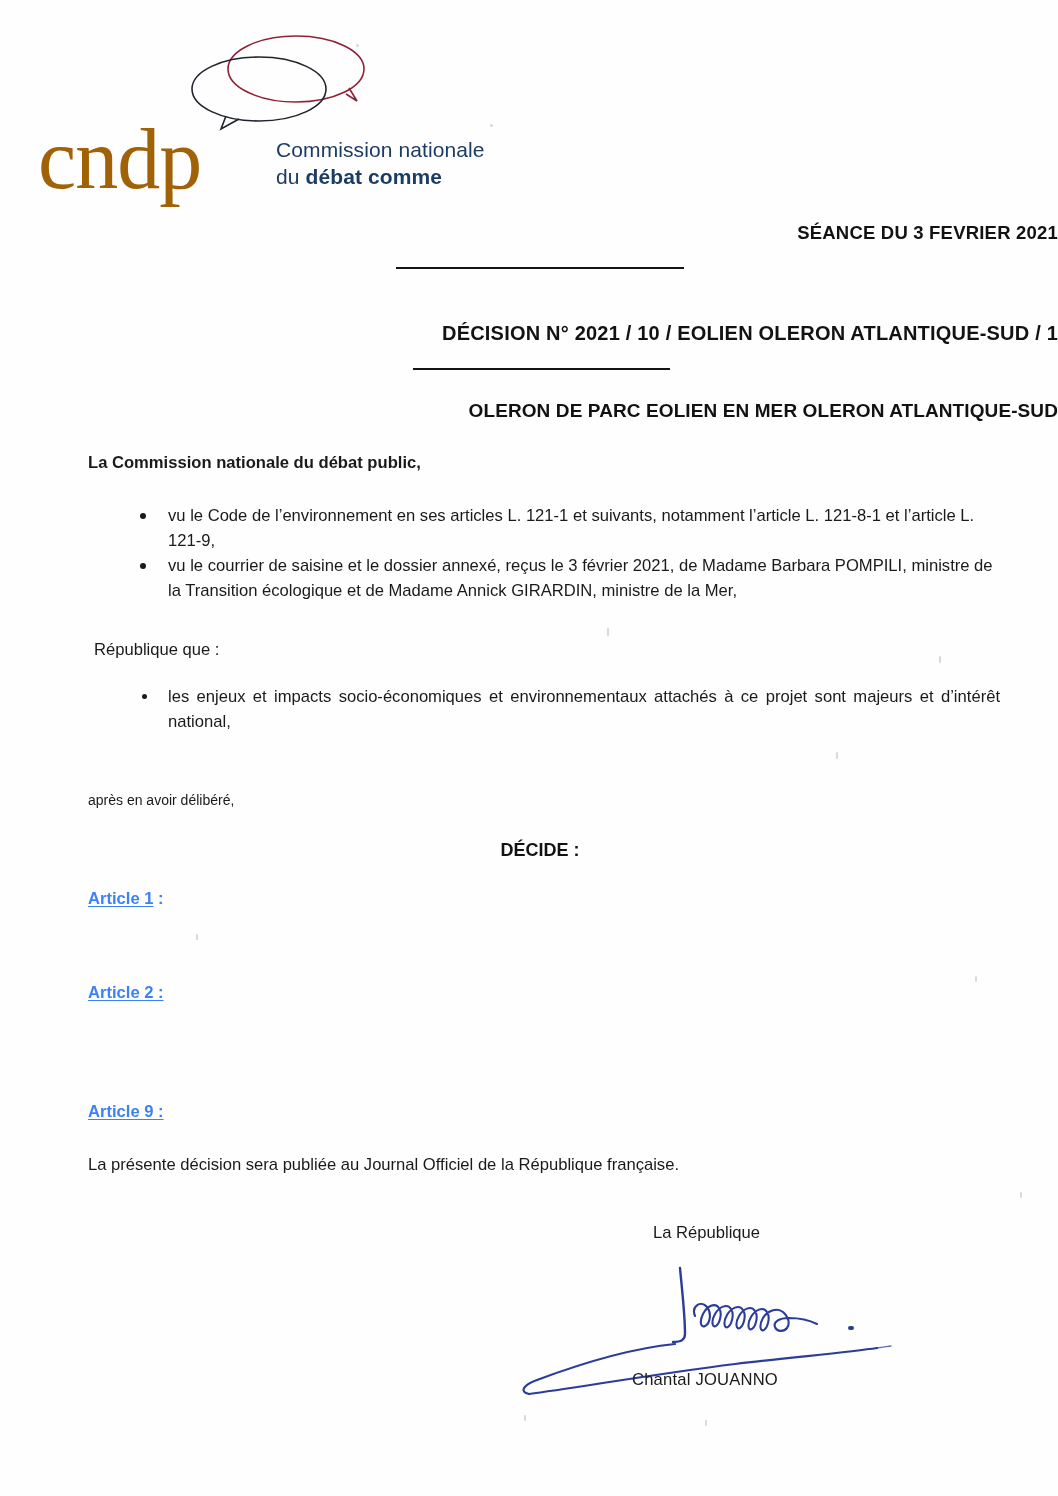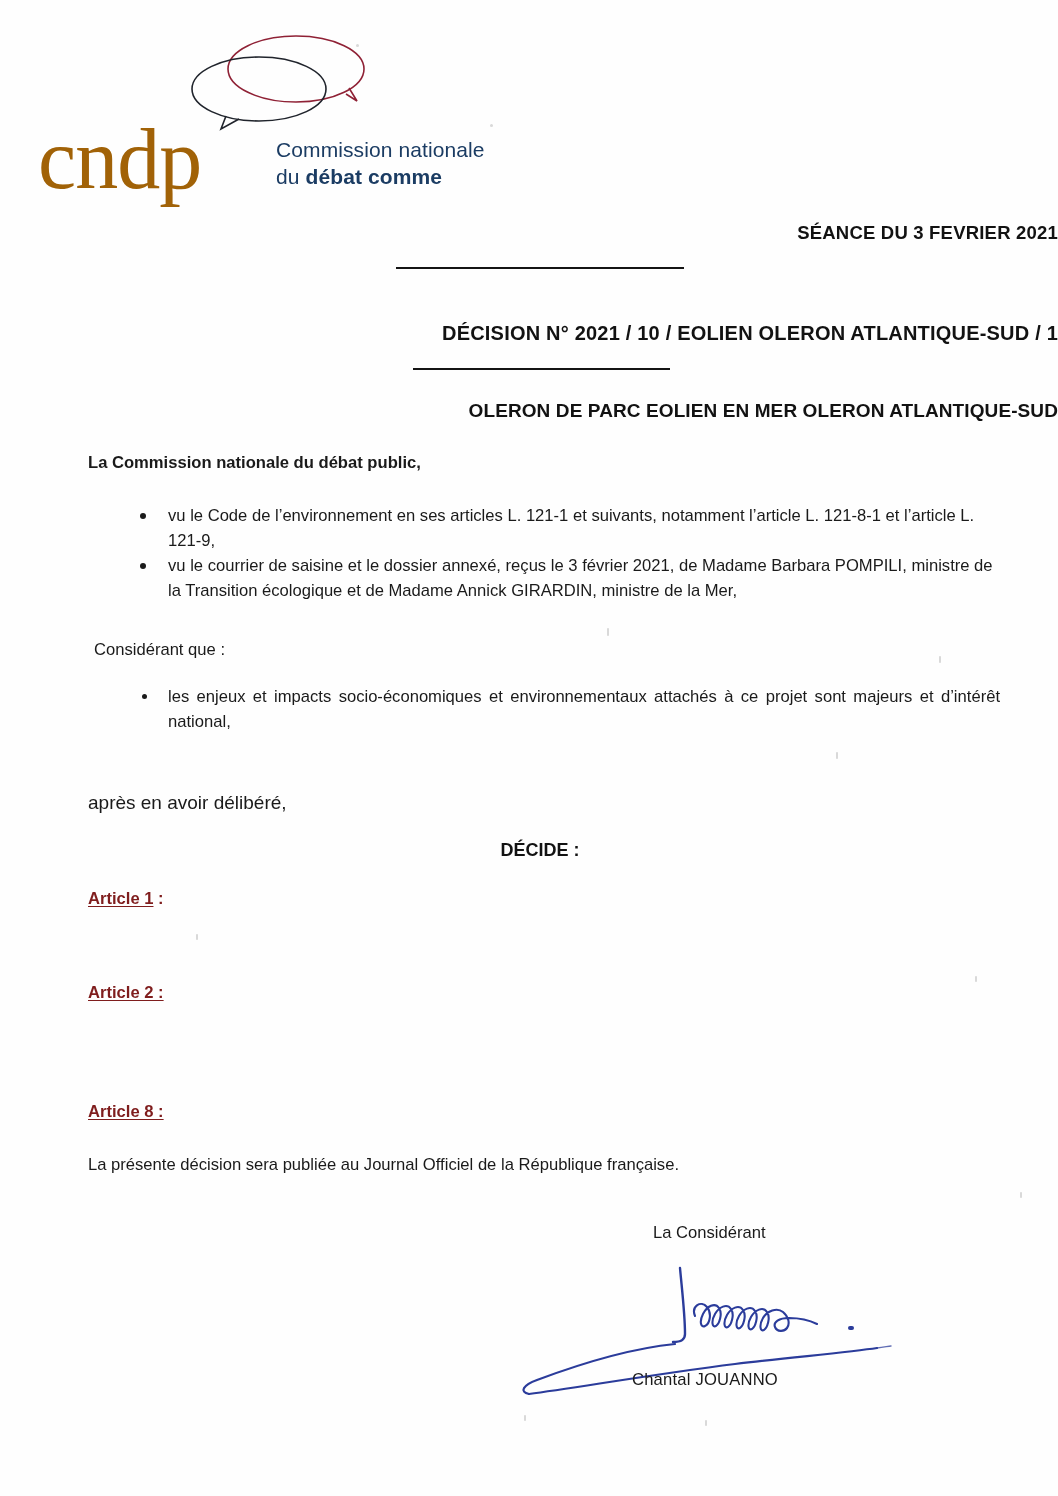--- a/index.html
+++ b/index.html
@@ -160,40 +160,40 @@
     width: 5px;
     height: 5px;
     border-radius: 50%;
     background: #1a1a1a;
   }
 
   .p-apres {
     position: absolute;
     left: 88px;
     top: 792px;
-    font-size: 19px;
+    font-size: 14px;
     color: #1a1a1a;
   }
   .h-decide {
     position: absolute;
     left: 0;
     width: 1080px;
     top: 840px;
     text-align: center;
     font-weight: 700;
     font-size: 18px;
     color: #121212;
   }
 
   .art-head {
     position: absolute;
     left: 88px;
     font-size: 16.6px;
     font-weight: 700;
-    color: #7f1d1d;
+    color: #3b82f6;
   }
   .art-head .u { text-decoration: underline; text-underline-offset: 2px; }
   .art-body {
     position: absolute;
     left: 88px;
     width: 912px;
     font-size: 16.6px;
     line-height: 25px;
     color: #1a1a1a;
     text-align: justify;
@@ -281,39 +281,39 @@
   <div class="h-center h-projet">OLERON DE PARC EOLIEN EN MER OLERON ATLANTIQUE-SUD</div>
 
   <div class="body-block">
     <p class="p-lead">La Commission nationale du débat public,</p>
 
     <ul class="vu-list">
       <li>vu le Code de l’environnement en ses articles L. 121-1 et suivants, notamment l’article L. 121-8-1 et l’article L. 121-9,</li>
       <li>vu le courrier de saisine et le dossier annexé, reçus le 3 février 2021, de Madame Barbara POMPILI, ministre de la Transition écologique et de Madame Annick GIRARDIN, ministre de la Mer,</li>
     </ul>
 
-    <p class="p-considerant">Considérant que :</p>
+    <p class="p-considerant">République que :</p>
 
     <ul class="cons-list">
       <li>les enjeux et impacts socio-économiques et environnementaux attachés à ce projet sont majeurs et d’intérêt national,</li>
     </ul>
   </div>
 
   <div class="p-apres">après en avoir délibéré,</div>
 
   <div class="h-decide">DÉCIDE :</div>
 
   <div class="art-head art1-head"><span class="u">Article 1</span><span> :</span></div>
 
   <div class="art-head art2-head"><span class="u">Article 2 :</span><span></span></div>
 
-  <div class="art-head art3-head"><span class="u">Article 8 :</span><span></span></div>
+  <div class="art-head art3-head"><span class="u">Article 9 :</span><span></span></div>
   <div class="art-body art3-body">La présente décision sera publiée au Journal Officiel de la République française.</div>
 
-  <div class="sig-title">La Considérant</div>
+  <div class="sig-title">La République</div>
 
   <div class="sig-svg">
     <svg viewBox="0 0 440 140" width="440" height="140" xmlns="http://www.w3.org/2000/svg">
       <g fill="none" stroke="#2b3c9b" stroke-linecap="round" stroke-linejoin="round">
 
         <path d="M175 6 C177 28, 180 52, 180 72 C180 78, 176 80, 168 80" stroke-width="2.4"></path>
 
         <path d="M190 54
                  C186 44, 196 38, 202 45
                  C207 51, 205 62, 200 64

